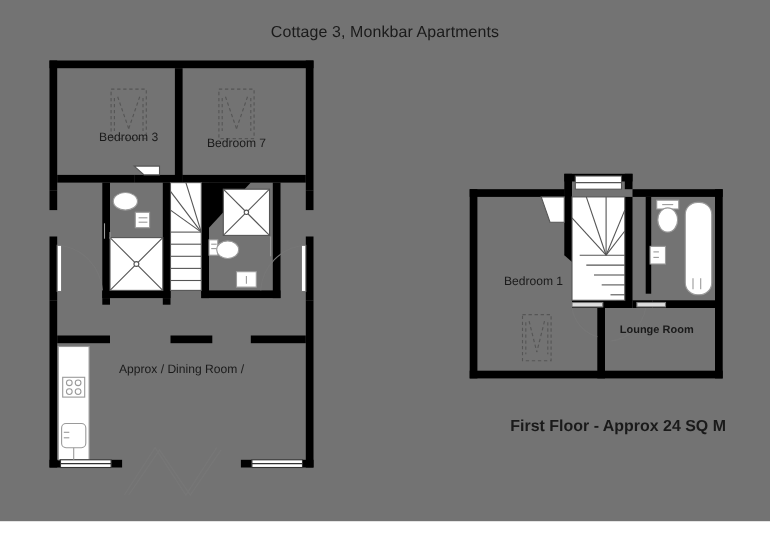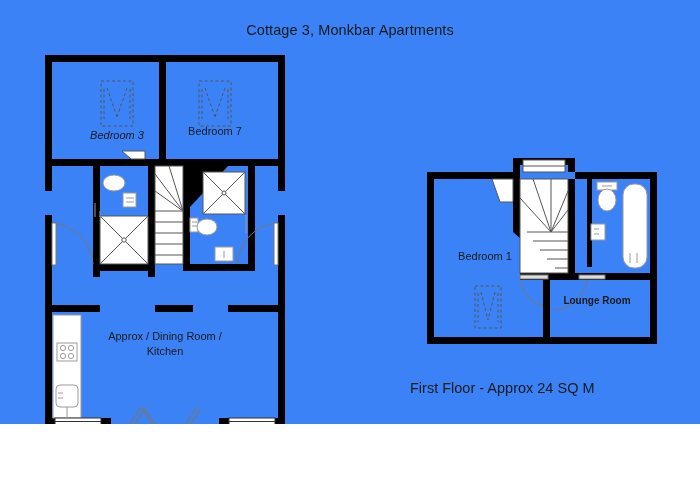--- a/index.html
+++ b/index.html
@@ -3,41 +3,42 @@
 <meta charset="utf-8">
 <style>
   html, body {
     margin: 0;
     padding: 0;
     background: #ffffff;
   }
   #page {
     position: relative;
     width: 700px;
-    height: 424px;
-    background: #3b82f6;
+    height: 474px;
+    background: #737373;
     font-family: "Liberation Sans", sans-serif;
     overflow: hidden;
   }
   .title {
     position: absolute;
     left: 0;
     top: 22px;
     width: 700px;
     text-align: center;
     font-size: 14.5px;
     color: #1a1a1a;
     letter-spacing: 0.1px;
   }
   .plan-caption {
     position: absolute;
     font-size: 14.5px;
     color: #1a1a1a;
-    text-align: left;
+    text-align: right;
     white-space: nowrap;
+    font-weight: bold;
   }
   #ground-caption { left: 40px; top: 468px; width: 250px; }
   #first-caption  { left: 410px; top: 380px; width: 250px; }
 
   .plan { position: absolute; }
   #ground-plan { left: 45px; top: 55px; width: 240px; height: 395px; }
   #first-plan   { left: 405px; top: 158px; width: 230px; height: 200px; margin-left: 22px; }
 
   .room-label {
     position: absolute;
@@ -214,24 +215,23 @@
       <g stroke="#777" fill="none" stroke-width="1.2">
         <polyline points="68,395 96,352 124,395 152,352"></polyline>
         <polyline points="72,395 100,354 128,395 156,354"></polyline>
       </g>
 
       <g stroke="#9a9a9a" stroke-width="1">
         <line x1="22" y1="352" x2="22" y2="363"></line>
       </g>
     </svg>
 
-    <div class="room-label" style="left:32px; top:74px; width:80px;font-style:italic;">Bedroom 3</div>
+    <div class="room-label" style="left:32px; top:64px; width:80px;">Bedroom 3</div>
     <div class="room-label" style="left:130px; top:70px; width:80px;">Bedroom 7</div>
     <div class="room-label" style="left:50px; top:275px; width:140px;">Approx / Dining Room /</div>
-    <div class="room-label" style="left:50px; top:290px; width:140px;">Kitchen</div>
   </div>
 
 
   <div class="plan" id="first-plan">
     <svg width="230" height="200" viewBox="0 0 230 200">
       <g>
 
         <rect x="0" y="14" width="86" height="7" fill="#000"></rect>
         <rect x="86" y="0" width="7" height="21" fill="#000"></rect>
         <rect x="86" y="0" width="62" height="7" fill="#000"></rect>

